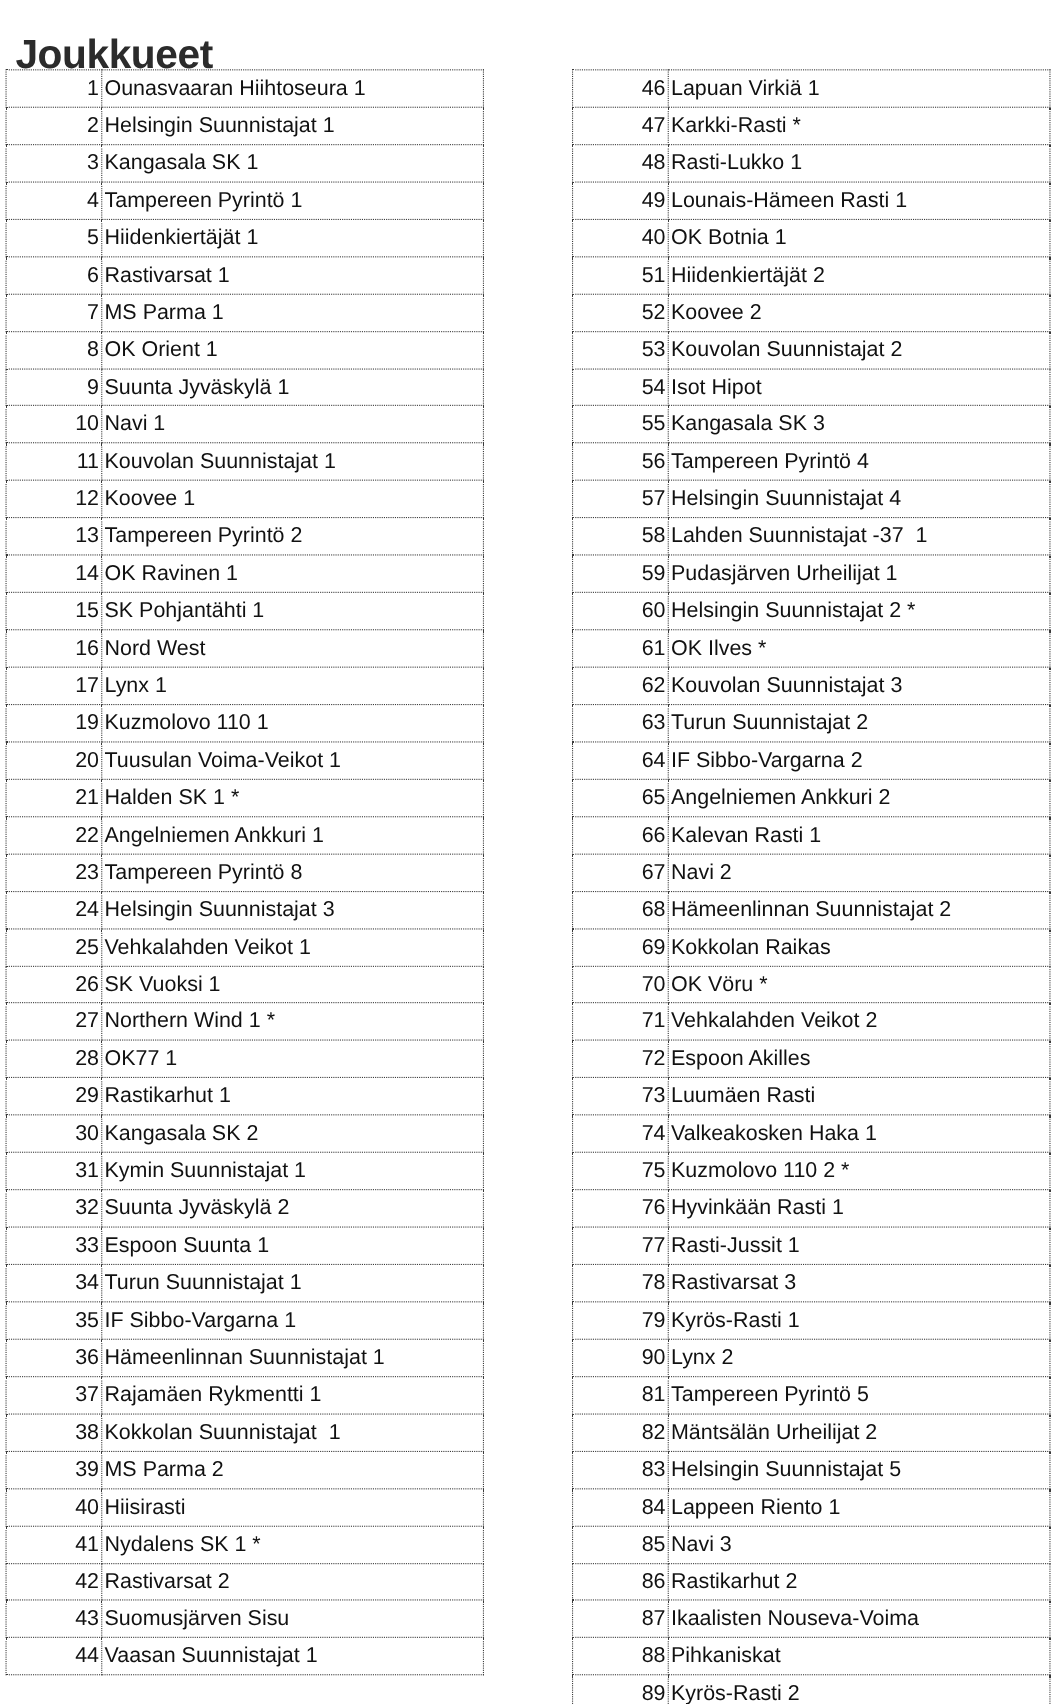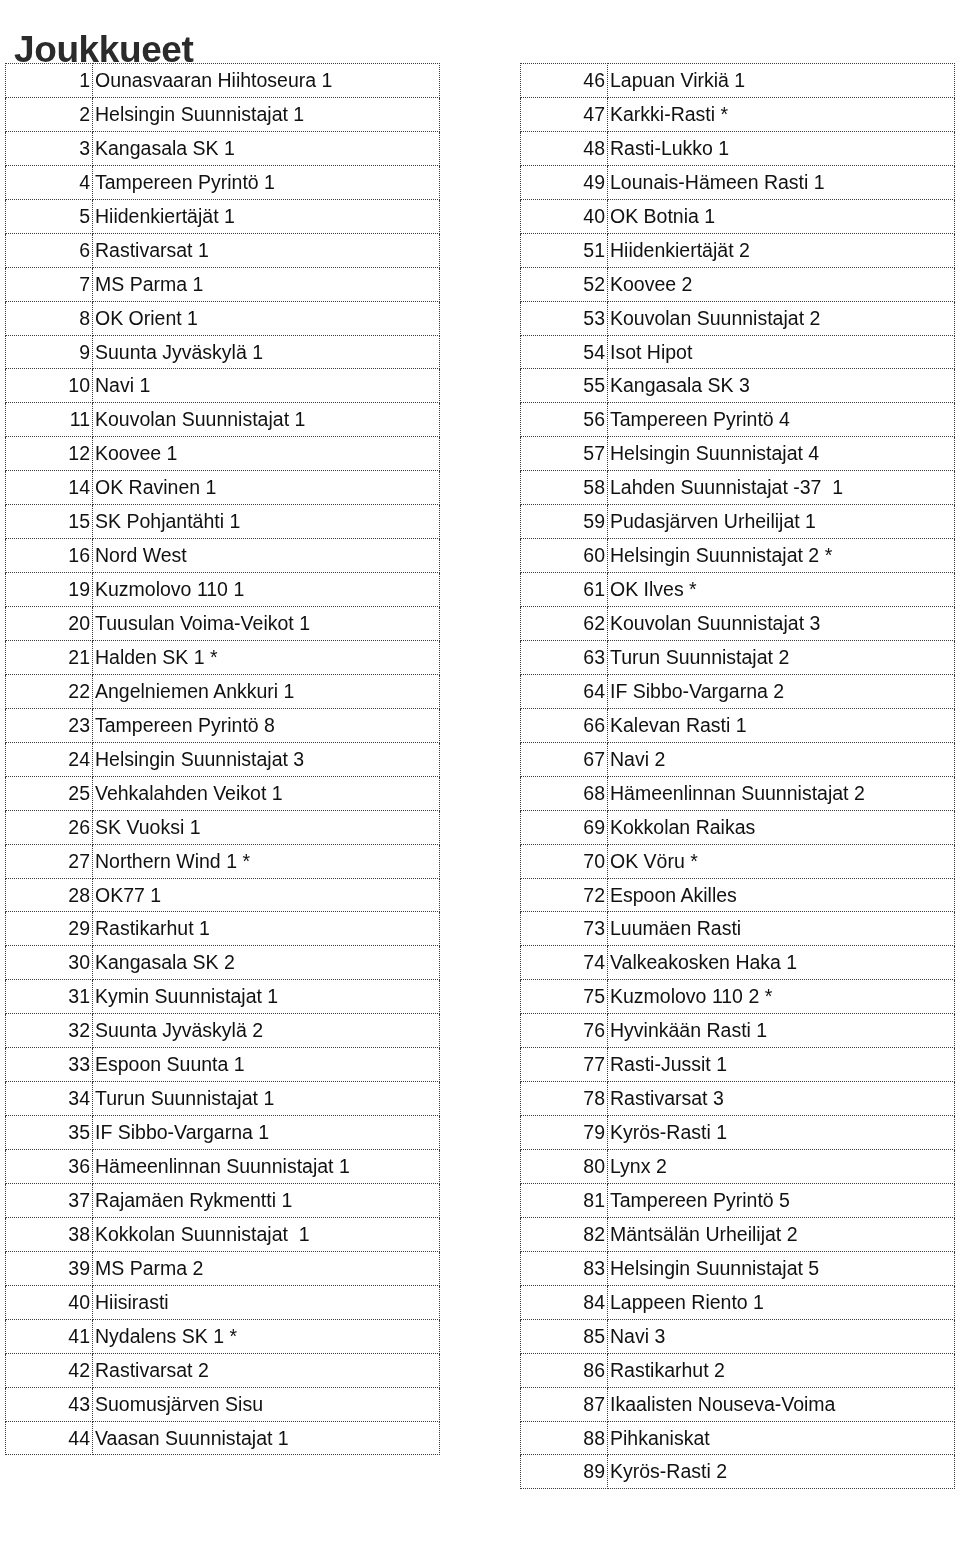--- a/index.html
+++ b/index.html
@@ -116,32 +116,40 @@
       </tr>
       <tr class="team-row">
         <td class="cell-num">11</td>
         <td class="cell-name">Kouvolan Suunnistajat 1</td>
       </tr>
       <tr class="team-row">
         <td class="cell-num">12</td>
         <td class="cell-name">Koovee 1</td>
       </tr>
       <tr class="team-row">
+        <td class="cell-num">13</td>
+        <td class="cell-name">Tampereen Pyrintö 2</td>
+      </tr>
+      <tr class="team-row">
         <td class="cell-num">14</td>
         <td class="cell-name">OK Ravinen 1</td>
       </tr>
       <tr class="team-row">
         <td class="cell-num">15</td>
         <td class="cell-name">SK Pohjantähti 1</td>
       </tr>
       <tr class="team-row">
         <td class="cell-num">16</td>
         <td class="cell-name">Nord West</td>
       </tr>
       <tr class="team-row">
+        <td class="cell-num">17</td>
+        <td class="cell-name">Lynx 1</td>
+      </tr>
+      <tr class="team-row">
         <td class="cell-num">19</td>
         <td class="cell-name">Kuzmolovo 110 1</td>
       </tr>
       <tr class="team-row">
         <td class="cell-num">20</td>
         <td class="cell-name">Tuusulan Voima-Veikot 1</td>
       </tr>
       <tr class="team-row">
         <td class="cell-num">21</td>
         <td class="cell-name">Halden SK 1 *</td>
@@ -313,40 +321,48 @@
       </tr>
       <tr class="team-row">
         <td class="cell-num">63</td>
         <td class="cell-name">Turun Suunnistajat 2</td>
       </tr>
       <tr class="team-row">
         <td class="cell-num">64</td>
         <td class="cell-name">IF Sibbo-Vargarna 2</td>
       </tr>
       <tr class="team-row">
+        <td class="cell-num">65</td>
+        <td class="cell-name">Angelniemen Ankkuri 2</td>
+      </tr>
+      <tr class="team-row">
         <td class="cell-num">66</td>
         <td class="cell-name">Kalevan Rasti 1</td>
       </tr>
       <tr class="team-row">
         <td class="cell-num">67</td>
         <td class="cell-name">Navi 2</td>
       </tr>
       <tr class="team-row">
         <td class="cell-num">68</td>
         <td class="cell-name">Hämeenlinnan Suunnistajat 2</td>
       </tr>
       <tr class="team-row">
         <td class="cell-num">69</td>
         <td class="cell-name">Kokkolan Raikas</td>
       </tr>
       <tr class="team-row">
         <td class="cell-num">70</td>
         <td class="cell-name">OK Vöru *</td>
       </tr>
       <tr class="team-row">
+        <td class="cell-num">71</td>
+        <td class="cell-name">Vehkalahden Veikot 2</td>
+      </tr>
+      <tr class="team-row">
         <td class="cell-num">72</td>
         <td class="cell-name">Espoon Akilles</td>
       </tr>
       <tr class="team-row">
         <td class="cell-num">73</td>
         <td class="cell-name">Luumäen Rasti</td>
       </tr>
       <tr class="team-row">
         <td class="cell-num">74</td>
         <td class="cell-name">Valkeakosken Haka 1</td>
@@ -365,21 +381,21 @@
       </tr>
       <tr class="team-row">
         <td class="cell-num">78</td>
         <td class="cell-name">Rastivarsat 3</td>
       </tr>
       <tr class="team-row">
         <td class="cell-num">79</td>
         <td class="cell-name">Kyrös-Rasti 1</td>
       </tr>
       <tr class="team-row">
-        <td class="cell-num">80</td>
+        <td class="cell-num">90</td>
         <td class="cell-name">Lynx 2</td>
       </tr>
       <tr class="team-row">
         <td class="cell-num">81</td>
         <td class="cell-name">Tampereen Pyrintö 5</td>
       </tr>
       <tr class="team-row">
         <td class="cell-num">82</td>
         <td class="cell-name">Mäntsälän Urheilijat 2</td>
       </tr>

